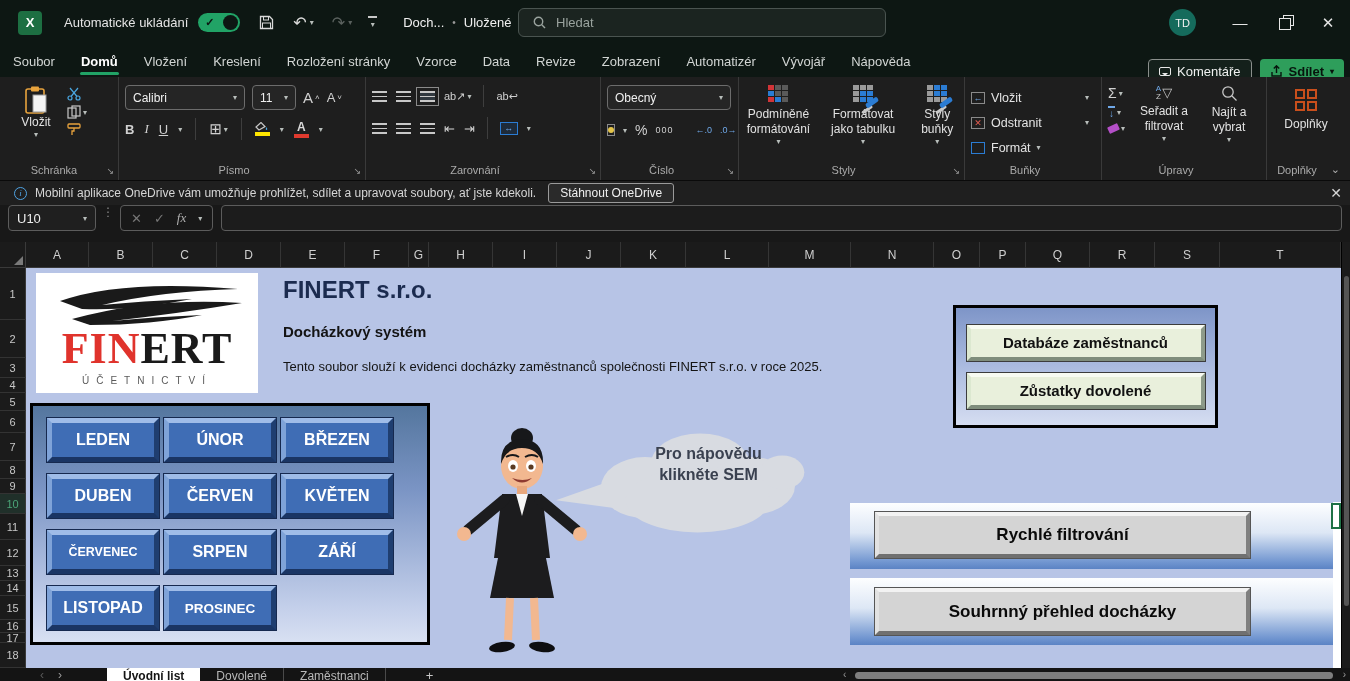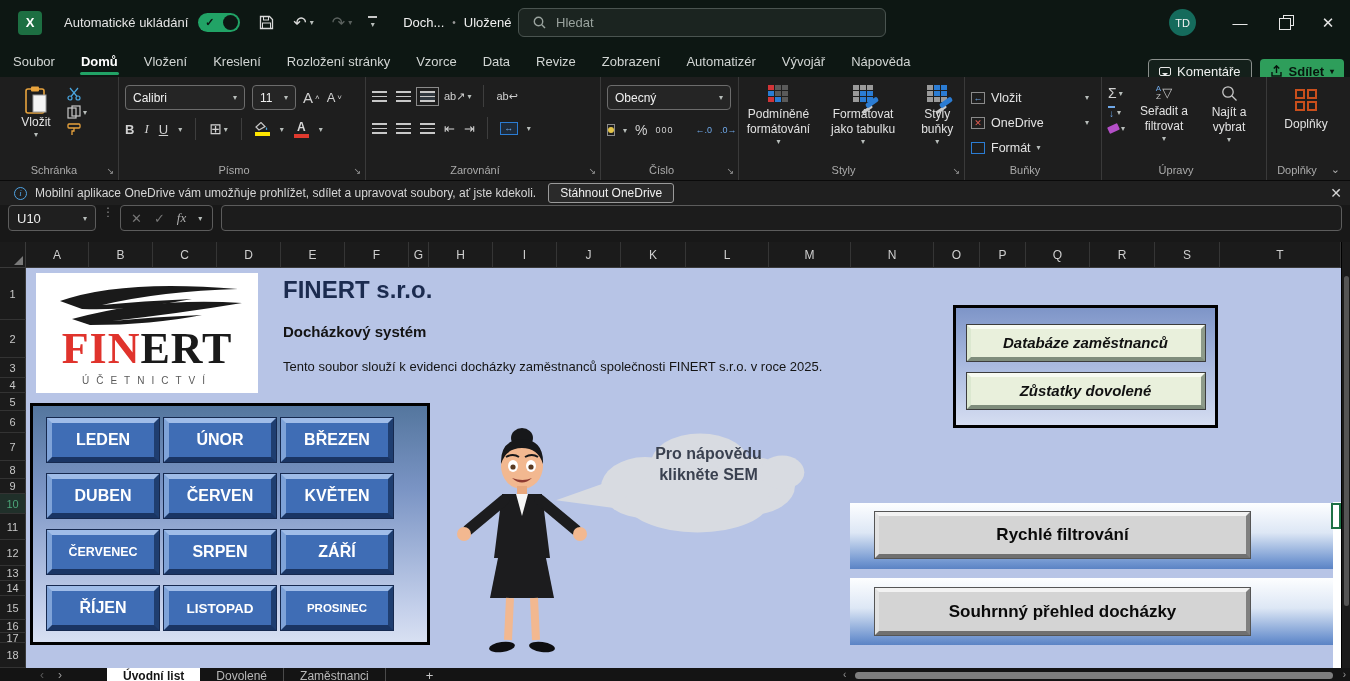--- a/index.html
+++ b/index.html
@@ -147,21 +147,21 @@
        color:#FFF;font-weight:700;font-size:16px;display:flex;align-items:center;justify-content:center;white-space:nowrap;}
   .month-panel .b3d:nth-child(7){font-size:12.5px;}
   .month-panel .b3d:nth-child(11){font-size:13.5px;}
   .month-panel .b3d:nth-child(12){font-size:11.5px;}
 
   .hr-panel{position:absolute;left:927px;top:37px;width:265px;height:123px;border:3px solid #000;
             background:linear-gradient(180deg,#7E95C8 0%,#ABBBDF 50%,#D5DDF1 100%);
             display:flex;flex-direction:column;align-items:center;justify-content:center;gap:12px;}
   .bgreen{width:238px;height:36px;background:#E9F0DC;border-style:solid;border-width:4px;
           border-color:#F8FBF2 #8E9B8A #7F8D7C #DCE8D0;outline:1px solid #3C3C3C;
-          color:#111;font-weight:700;font-size:15px;display:flex;align-items:center;justify-content:center;font-style:italic;}
+          color:#111;font-weight:700;font-size:15px;display:flex;align-items:center;justify-content:center;}
 
   .banner{position:absolute;left:824px;width:491px;
           background:linear-gradient(180deg,#FDFEFF 0%,#DDE7F5 45%,#7095D0 90%,#5B83C4 100%);}
   .banner1{top:235px;height:66px;} .banner2{top:310px;height:67px;}
   .bgray{position:absolute;left:25px;width:375px;background:#D4D4D4;border-style:solid;border-width:4px;
          border-color:#F2F2F2 #7F7F7F #707070 #E2E2E2;outline:1px solid #555;
          color:#0A0A0A;font-weight:700;font-size:17px;display:flex;align-items:center;justify-content:center;}
   .bgray1{top:9px;height:46px;} .bgray2{top:10px;height:47px;}
 
   .ucell{position:absolute;left:1307px;top:234px;width:8px;height:166px;background:#FFF;}
@@ -435,21 +435,21 @@
     </div>
 
     <div class="rgroup" style="width:137px">
       <div class="cellrow">
         <span class="sq" style="color:#6FA8E8">←</span>
         <span>Vložit</span>
         <span class="chev" style="margin-left:auto;margin-right:8px">▾</span>
       </div>
       <div class="cellrow">
         <span class="sq" style="color:#E05A4E">✕</span>
-        <span>OneDrive</span>
+        <span>Odstranit</span>
         <span class="chev" style="margin-left:auto;margin-right:8px">▾</span>
       </div>
       <div class="cellrow">
         <span class="sq" style="border-color:#2B7CD3"></span>
         <span>Formát</span>
         <span class="chev">▾</span>
       </div>
       <span class="glabel">Buňky</span>
     </div>
 
@@ -595,21 +595,20 @@
 
     <div class="b3d">LEDEN</div>
         <div class="b3d">ÚNOR</div>
         <div class="b3d">BŘEZEN</div>
         <div class="b3d">DUBEN</div>
         <div class="b3d">ČERVEN</div>
         <div class="b3d">KVĚTEN</div>
         <div class="b3d">ČERVENEC</div>
         <div class="b3d">SRPEN</div>
         <div class="b3d">ZÁŘÍ</div>
-        <div class="b3d">ŘÍJEN</div>
         <div class="b3d">LISTOPAD</div>
         <div class="b3d">PROSINEC</div>
       </div>
 
     <div class="hr-panel">
       <div class="bgreen">Databáze zaměstnanců</div>
       <div class="bgreen">Zůstatky dovolené</div>
     </div>
 
     <div class="char-wrap">

